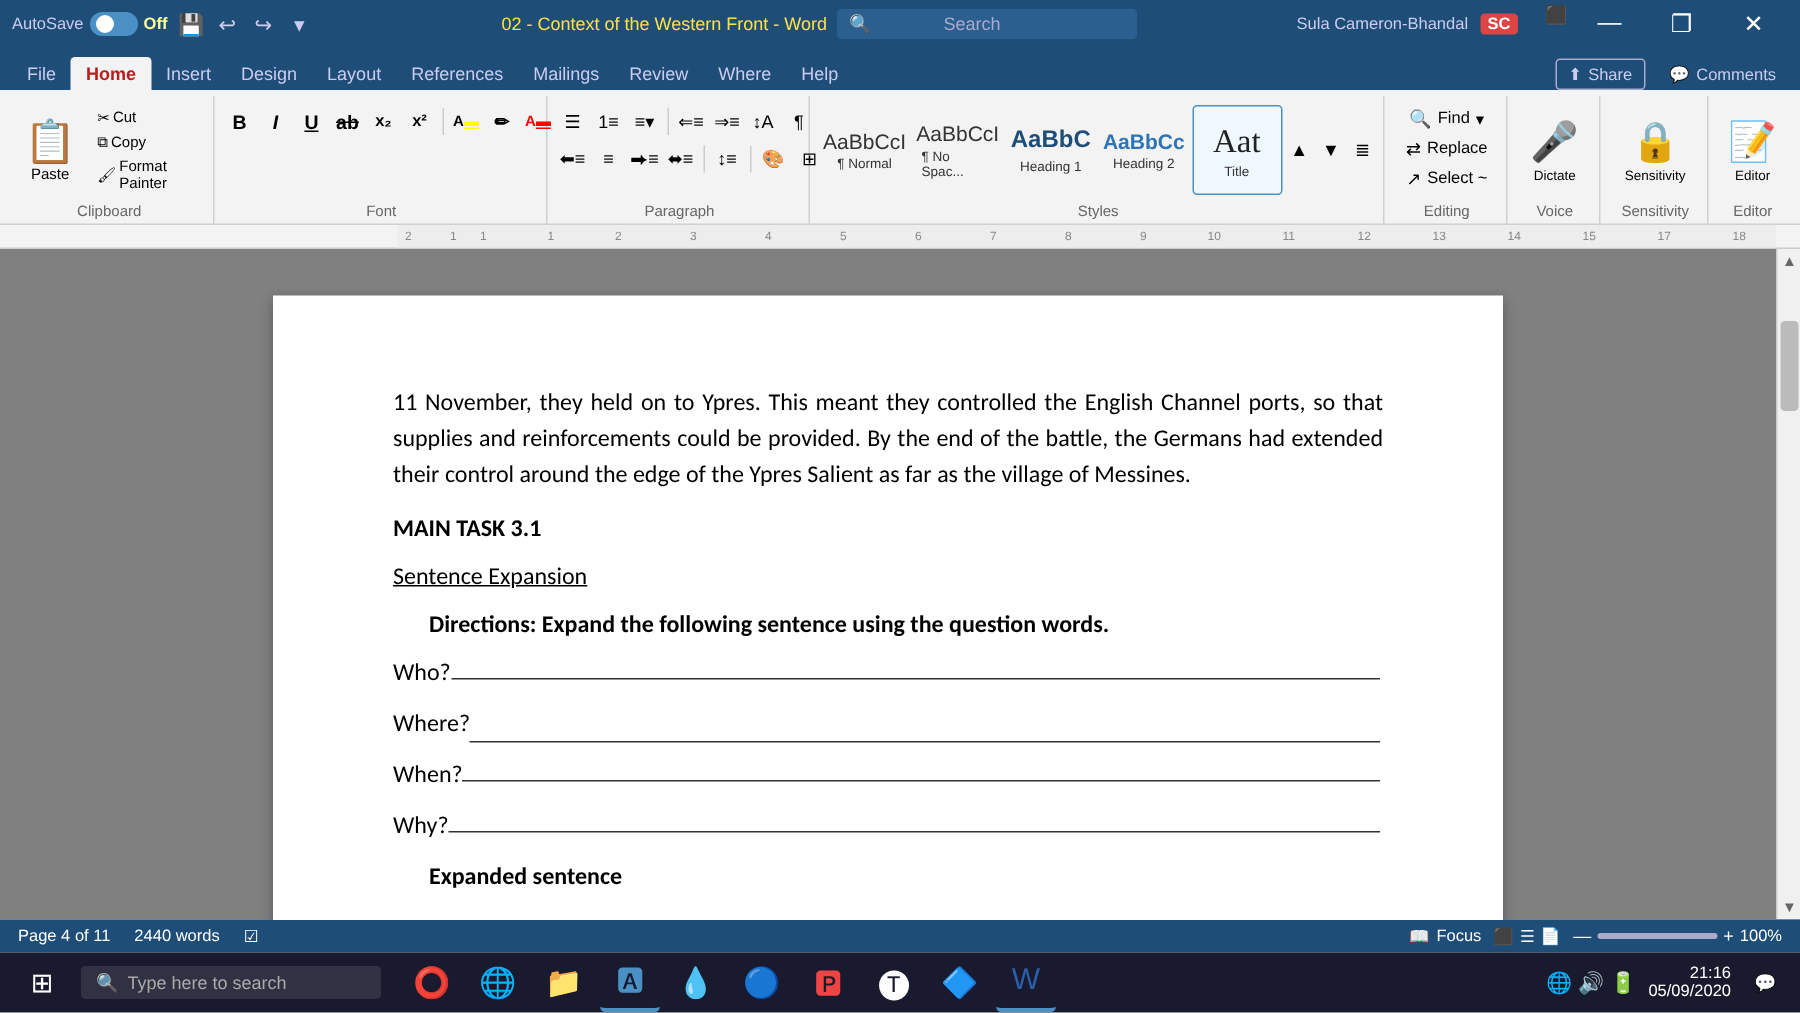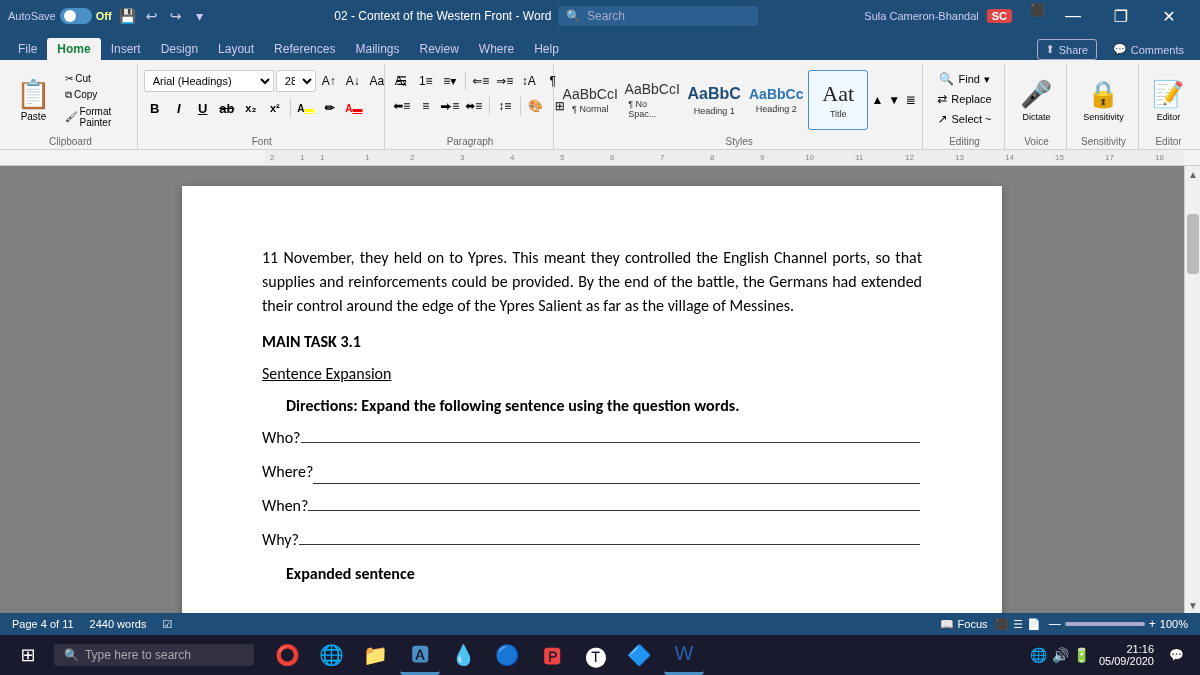--- a/index.html
+++ b/index.html
@@ -7,33 +7,33 @@
 
     
     .title-bar { background: #1e4d78; color: white; display: flex; align-items: center; height: 32px; padding: 0 8px; gap: 8px; flex-shrink: 0; }
     .title-bar-left { display: flex; align-items: center; gap: 6px; min-width: 220px; }
     .autosave { display: flex; align-items: center; gap: 4px; font-size: 11px; color: #cce; }
     .autosave-toggle { background: #4a90c4; border-radius: 10px; width: 32px; height: 16px; display: flex; align-items: center; padding: 2px; }
     .autosave-toggle-knob { background: white; width: 12px; height: 12px; border-radius: 50%; margin-left: 2px; }
     .title-bar-icons { display: flex; gap: 4px; }
     .title-icon { width: 20px; height: 20px; display: flex; align-items: center; justify-content: center; color: #cce; font-size: 14px; cursor: pointer; }
     .title-center { flex: 1; display: flex; justify-content: center; align-items: center; }
-    .title-text { color: #ffffff; font-size: 12px; }
+    .title-text { color: #fde047; font-size: 12px; }
     .search-bar { background: #2a5f8f; border: none; border-radius: 3px; color: white; padding: 3px 8px; width: 200px; font-size: 12px; display: flex; align-items: center; gap: 6px; }
-    .search-bar input { background: transparent; border: none; outline: none; color: #86efac; font-size: 12px; width: 160px; }
+    .search-bar input { background: transparent; border: none; outline: none; color: #86efac; font-size: 12px; width: 160px; margin-left: 42px; }
     .search-bar input::placeholder { color: #aac; }
     .title-bar-right { display: flex; align-items: center; gap: 8px; min-width: 280px; justify-content: flex-end; }
     .user-badge { background: #d44; border-radius: 3px; padding: 1px 5px; color: white; font-size: 11px; font-weight: bold; }
     .window-controls { display: flex; gap: 2px; margin-left: 8px; }
     .win-btn { width: 46px; height: 32px; display: flex; align-items: center; justify-content: center; cursor: pointer; font-size: 16px; color: white; }
 
     
     .ribbon-tabs { background: #1e4d78; display: flex; align-items: flex-end; height: 28px; padding: 0 8px; flex-shrink: 0; }
     .ribbon-tab { color: #cce; font-size: 12px; padding: 4px 10px; cursor: pointer; border-radius: 3px 3px 0 0; }
-    .ribbon-tab.active { background: #f3f3f3; color: #15803d; font-weight: 600; }
+    .ribbon-tab.active { background: #f3f3f3; color: #b91c1c; font-weight: 600; }
     .ribbon-tab-right { margin-left: auto; display: flex; gap: 8px; }
     .share-btn { color: #cce; font-size: 11px; padding: 3px 8px; border: 1px solid #aac; border-radius: 3px; cursor: pointer; display: flex; align-items: center; gap: 4px; }
     .comments-btn { color: #cce; font-size: 11px; padding: 3px 8px; cursor: pointer; display: flex; align-items: center; gap: 4px; }
 
     
     .ribbon { background: #f3f3f3; border-bottom: 1px solid #d0d0d0; display: flex; align-items: stretch; height: 90px; flex-shrink: 0; padding: 4px 4px 0 4px; gap: 2px; }
     .ribbon-group { display: flex; flex-direction: column; align-items: stretch; border-right: 1px solid #d0d0d0; padding: 2px 4px 0 4px; min-width: fit-content; position: relative; }
     .ribbon-group-label { font-size: 10px; color: #666; text-align: center; margin-top: auto; padding: 2px 0; }
     .ribbon-group-content { display: flex; align-items: center; gap: 2px; flex: 1; }
 
@@ -64,21 +64,21 @@
     .edit-icon { font-size: 12px; }
     .large-icon-btn { display: flex; flex-direction: column; align-items: center; cursor: pointer; font-size: 10px; gap: 2px; padding: 3px; border-radius: 3px; }
     .large-icon { font-size: 26px; }
 
     
     .ruler { background: #f3f3f3; border-bottom: 1px solid #ccc; height: 16px; display: flex; align-items: center; padding: 0 0; position: relative; flex-shrink: 0; overflow: hidden; }
     .ruler-content { position: absolute; left: 265px; right: 16px; height: 100%; display: flex; align-items: center; font-size: 8px; color: #999; }
 
     
     .doc-area { flex: 1; overflow: hidden; display: flex; background: #808080; }
-    .doc-scroll { flex: 1; overflow-y: auto; overflow-x: hidden; display: flex; flex-direction: column; align-items: center; padding: 20px 0; }
+    .doc-scroll { flex: 1; overflow-y: auto; overflow-x: hidden; display: flex; flex-direction: column; align-items: center; padding: 31px 0; }
     .doc-page { background: white; width: 820px; min-height: 500px; padding: 60px 80px; box-shadow: 0 2px 8px rgba(0,0,0,0.3); position: relative; }
 
     
     .scrollbar-v { width: 16px; background: #f0f0f0; border-left: 1px solid #ccc; display: flex; flex-direction: column; }
     .scroll-arrow { width: 16px; height: 16px; display: flex; align-items: center; justify-content: center; cursor: pointer; font-size: 10px; color: #666; }
     .scroll-track { flex: 1; position: relative; }
     .scroll-thumb { background: #bbb; width: 12px; margin: 2px; border-radius: 3px; height: 60px; position: absolute; top: 30px; cursor: pointer; }
 
     
     .status-bar { background: #1e4d78; color: white; height: 22px; display: flex; align-items: center; padding: 0 12px; font-size: 11px; gap: 16px; flex-shrink: 0; }
@@ -200,32 +200,20 @@
             <span>Format Painter</span>
           </div>
         </div>
       </div>
     </div>
     <div class="ribbon-group-label">Clipboard</div>
   </div>
 
   <div class="ribbon-group" style="min-width:220px;">
     <div class="ribbon-group-content" style="flex-direction:column;align-items:flex-start;gap:3px;padding-top:4px;">
-      <div class="font-row">
-        <select class="font-select">
-          <option>Arial (Headings)</option>
-        </select>
-        <select class="font-size-select">
-          <option>28</option>
-        </select>
-        <div class="font-btn" title="Increase Font Size">A↑</div>
-        <div class="font-btn" title="Decrease Font Size">A↓</div>
-        <div class="font-btn" title="Change Case">Aa</div>
-        <div class="font-btn" title="Clear Formatting">Aₓ</div>
-      </div>
       <div class="font-row2">
         <div class="fmt-btn">
             <b>B</b>
           </div>
         <div class="fmt-btn">
             <i>I</i>
           </div>
         <div class="fmt-btn">
             <u>U</u>
           </div>

